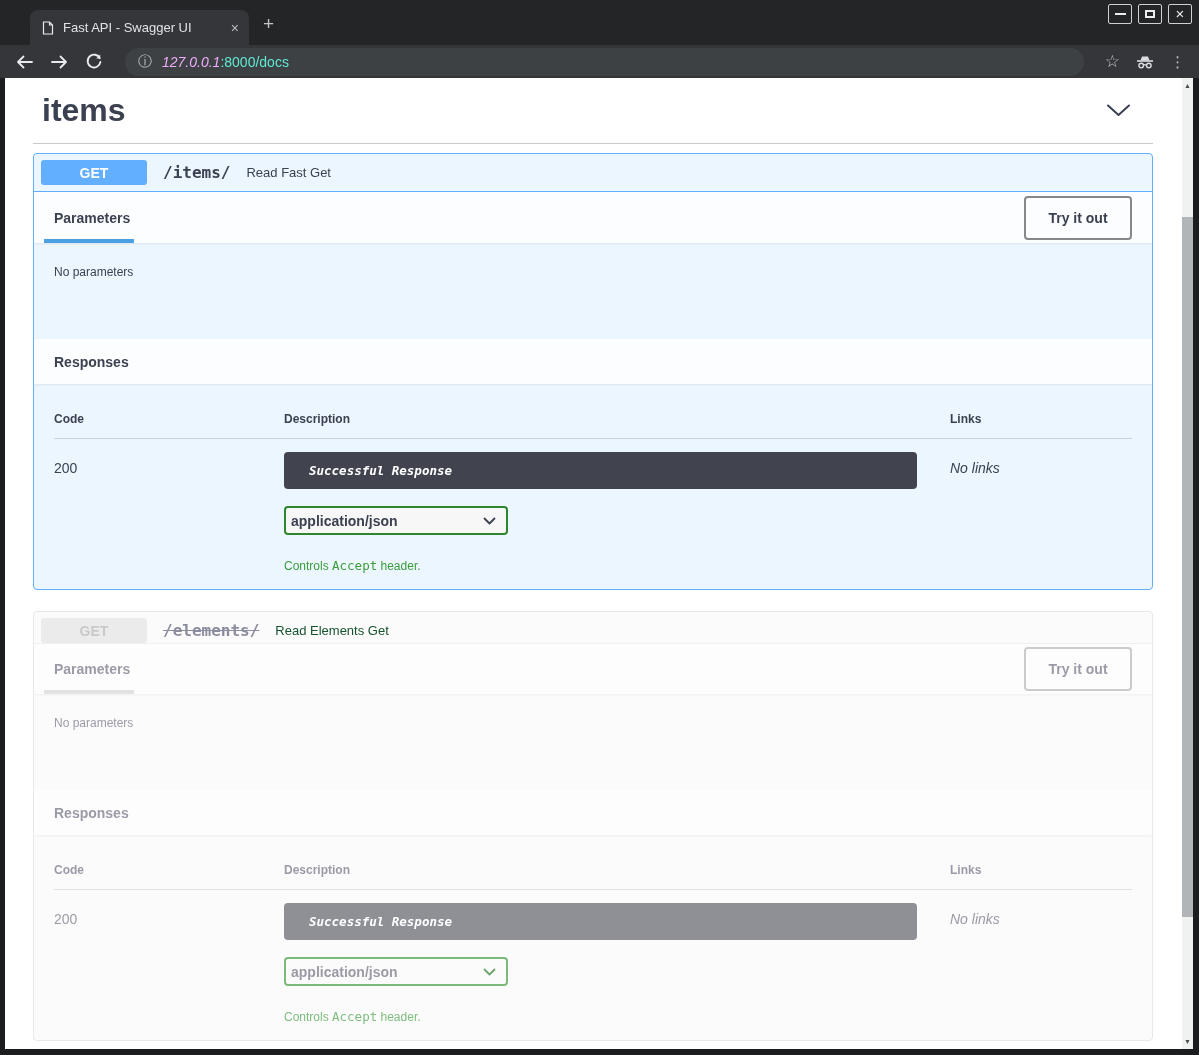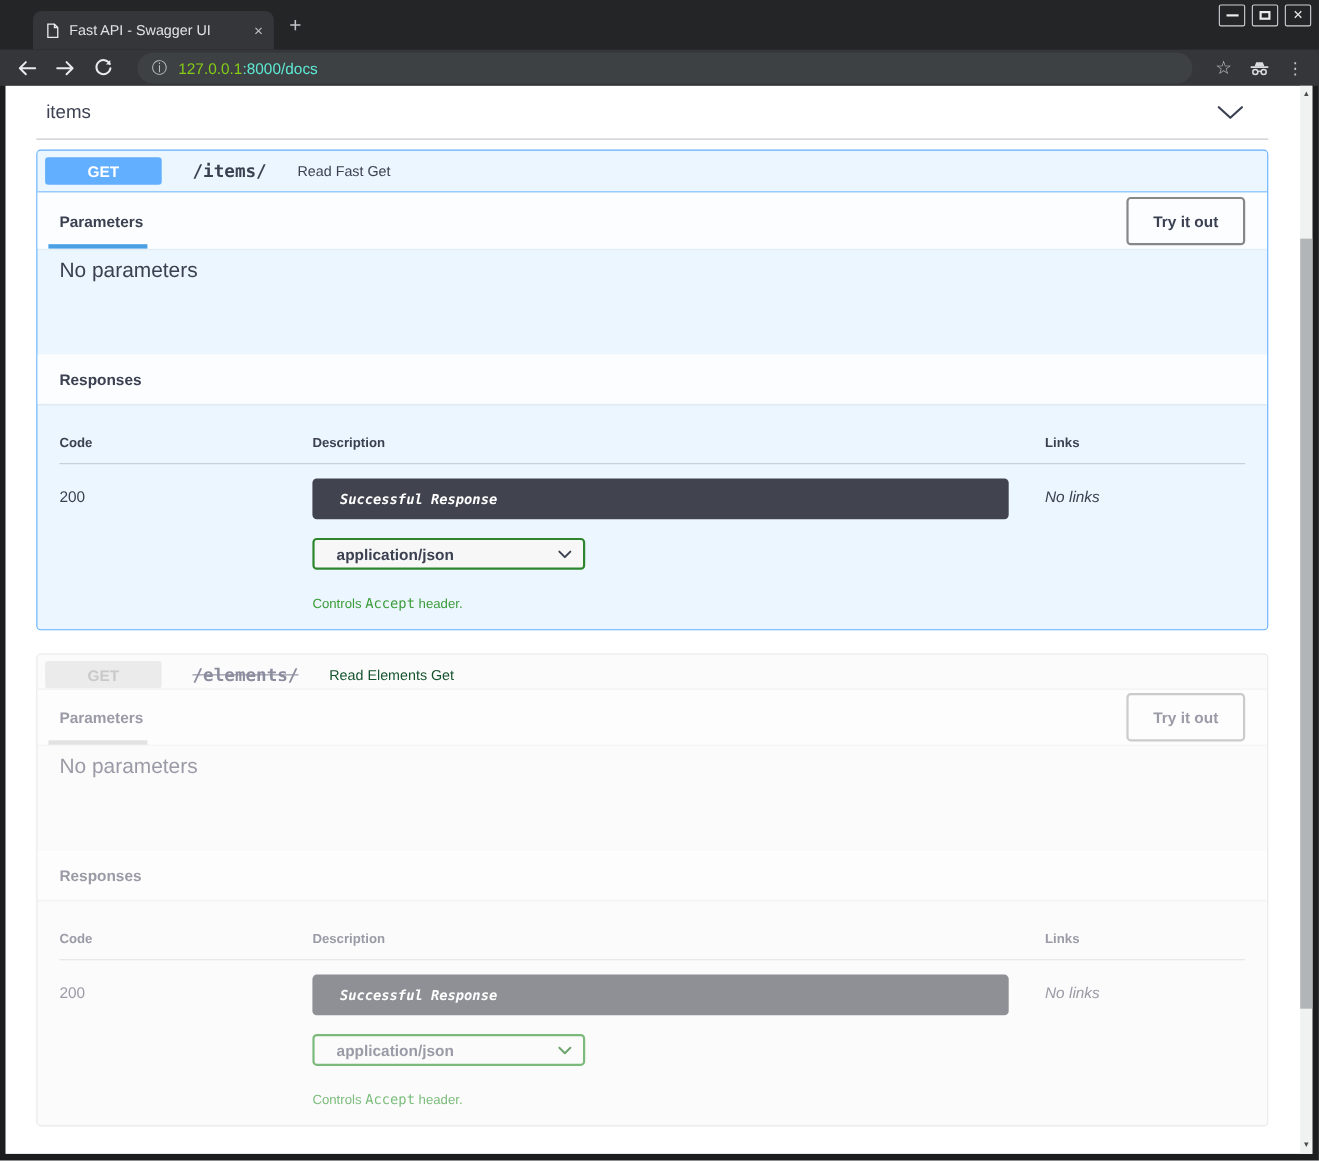--- a/index.html
+++ b/index.html
@@ -33,83 +33,83 @@
     position:absolute; top:45px; left:0; width:1199px; height:33px; background:#35363a;
     display:flex; align-items:center; padding:0 14px; gap:15px;
   }
   .nav-icon { display:flex; align-items:center; justify-content:center; width:20px; height:20px; }
   .omnibox {
     flex:1; height:28px; margin:0 6px; background:#3e4144; border-radius:14px;
     display:flex; align-items:center; padding:0 13px; gap:10px; overflow:hidden;
   }
   .info-glyph { font-size:14px; color:#c0c3c7; }
   .url { font-size:14px; white-space:nowrap; }
-  .url-host { color:#84cc16; }
+  .url-host { color:#f0abfc;font-style:italic; }
   .url-rest { color:#5eead4; }
   .star-glyph { font-size:17px; color:#c0c3c7; }
   .menu-dots { font-size:15px; color:#c0c3c7; letter-spacing:0; }
 
   
   .page { position:absolute; top:78px; left:5px; right:6px; bottom:6px; background:#ffffff; }
   .content { position:absolute; top:0; left:0; right:11px; bottom:0; overflow:hidden; padding:10px 29px 0 28px; }
 
   .tag-header {
     display:flex; align-items:center; justify-content:space-between;
     padding:4px 22px 14px 9px; border-bottom:1px solid rgba(59,65,81,.28);
   }
-  .tag-title { font-size:17px; font-weight:400; color:#3b4151; }
+  .tag-title { font-size:32px; font-weight:700; color:#3b4151; }
   .tag-chevron { display:flex; }
 
   .opblock { border-radius:4px; margin-top:9px; overflow:hidden; }
   .opblock + .opblock { margin-top:21px; }
 
   .opblock-get { border:1px solid #61affe; background:#ecf6fe; }
-  .opblock-summary { display:flex; align-items:center; gap:28px; padding:6px 7px; }
+  .opblock-summary { display:flex; align-items:center; gap:16px; padding:6px 7px; }
   .opblock-get .opblock-summary { border-bottom:1px solid #61affe; }
   .method-badge {
     width:106px; height:25px; border-radius:3px; background:#61affe; color:#fff;
     font-weight:700; font-size:14px; display:flex; align-items:center; justify-content:center;
   }
   .endpoint-path { font-family:"DejaVu Sans Mono","Liberation Mono",monospace; font-size:16px; font-weight:700; color:#3b4151; }
   .operation-summary { font-size:13px; color:#3b4151; }
 
   .sec-header {
     position:relative; height:51px; display:flex; align-items:center; justify-content:space-between;
     padding:0 20px; background:rgba(255,255,255,.8); box-shadow:0 1px 2px rgba(0,0,0,.08);
   }
   .tab-item { position:relative; height:100%; display:flex; align-items:center; font-size:14px; font-weight:700; color:#3b4151; }
   .tab-item::after { content:""; position:absolute; left:-10px; bottom:0; width:90px; height:4px; background:#4ba0e4; }
   .try-btn {
     width:108px; height:44px; border:2px solid #878787; border-radius:4px; background:transparent;
     color:#3b4151; font-weight:700; font-size:14px; font-family:"Liberation Sans",sans-serif; cursor:pointer;
   }
 
-  .params-body { min-height:96px; padding:10px 20px; font-size:19px; color:#3b4151; }
+  .params-body { min-height:96px; padding:22px 20px; font-size:12px; color:#3b4151; }
 
   .responses-hdr {
     height:45px; display:flex; align-items:center; padding:0 20px;
     background:rgba(255,255,255,.8); box-shadow:0 1px 2px rgba(0,0,0,.08);
     font-size:14px; font-weight:700; color:#3b4151;
   }
 
   .responses-body { padding:28px 20px 16px; }
   .tbl-head { display:flex; font-size:12px; font-weight:700; color:#3b4151; padding-bottom:12px; border-bottom:1px solid rgba(59,65,81,.2); }
   .tbl-row  { display:flex; padding-top:13px; }
   .col-code { width:230px; } .col-desc { flex:1; } .col-links { width:208px;padding-left:26px; }
   .status-code { font-size:14px; color:#3b4151; padding-top:8px; }
   .links-cell  { font-size:14px; font-style:italic; color:#3b4151; padding-top:8px; }
   .desc-box {
     background:#41444e; border-radius:4px; max-width:633px; padding:11px 25px;
     color:#ffffff; font-family:"DejaVu Sans Mono","Liberation Mono",monospace;
     font-style:italic; font-weight:700; font-size:12.5px;
   }
   .media-select {
-    margin-top:17px; width:248px; height:29px; border:2px solid #2d862d; border-radius:4px;
+    margin-top:17px; width:224px; height:29px; border:2px solid #2d862d; border-radius:4px;
     background:#f7f7f7; display:flex; align-items:center; justify-content:space-between;
-    padding:0 10px 0 20px; font-size:14px; font-weight:700; color:#3b4151; cursor:pointer;
+    padding:0 10px 0 5px; font-size:14px; font-weight:700; color:#3b4151; cursor:pointer;
   }
   .accept-hint { margin-top:23px; font-size:12px; color:#3b9c3b; }
   .hint-code { font-family:"DejaVu Sans Mono","Liberation Mono",monospace; font-size:12.5px; }
 
   
   .opblock-deprecated { border:1px solid #e8e8e8; background:#fbfbfb; }
   .opblock-deprecated .opblock-summary { border-bottom:none; padding-bottom:0; }
   .opblock-deprecated .method-badge { background:#ebebeb; color:#c9c9c9; }
   .opblock-deprecated .endpoint-path { color:#8b8d9f; text-decoration:line-through; }
   .opblock-deprecated .operation-summary { color:#14532d; }

